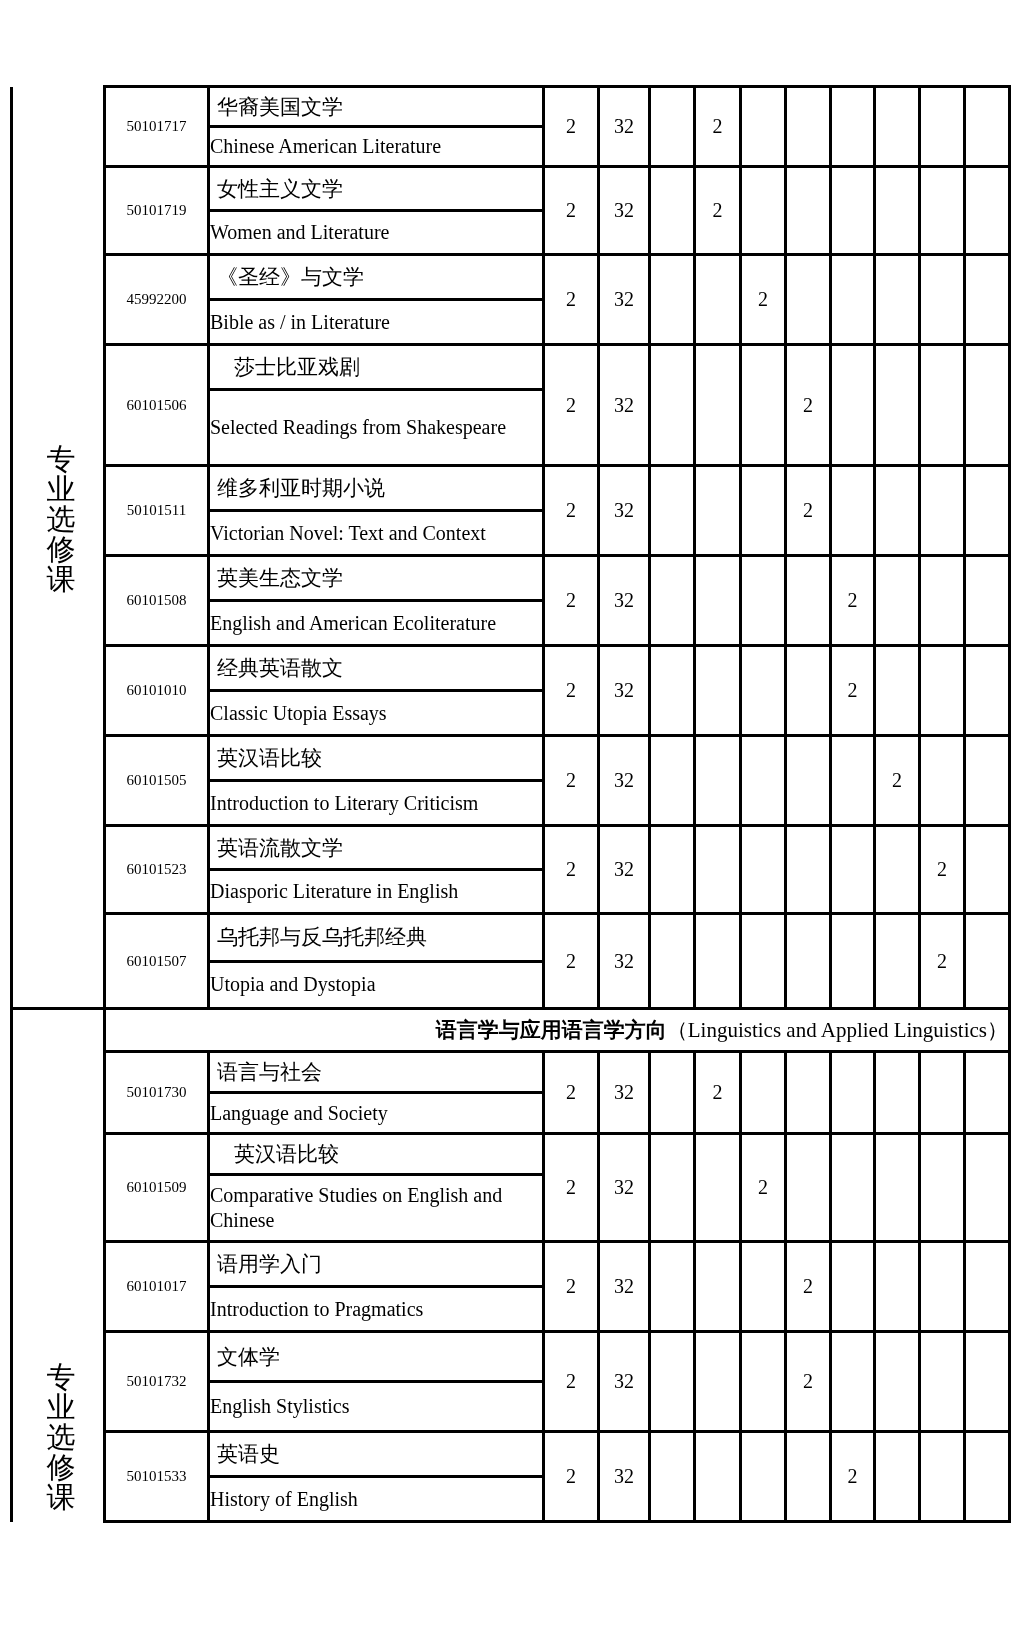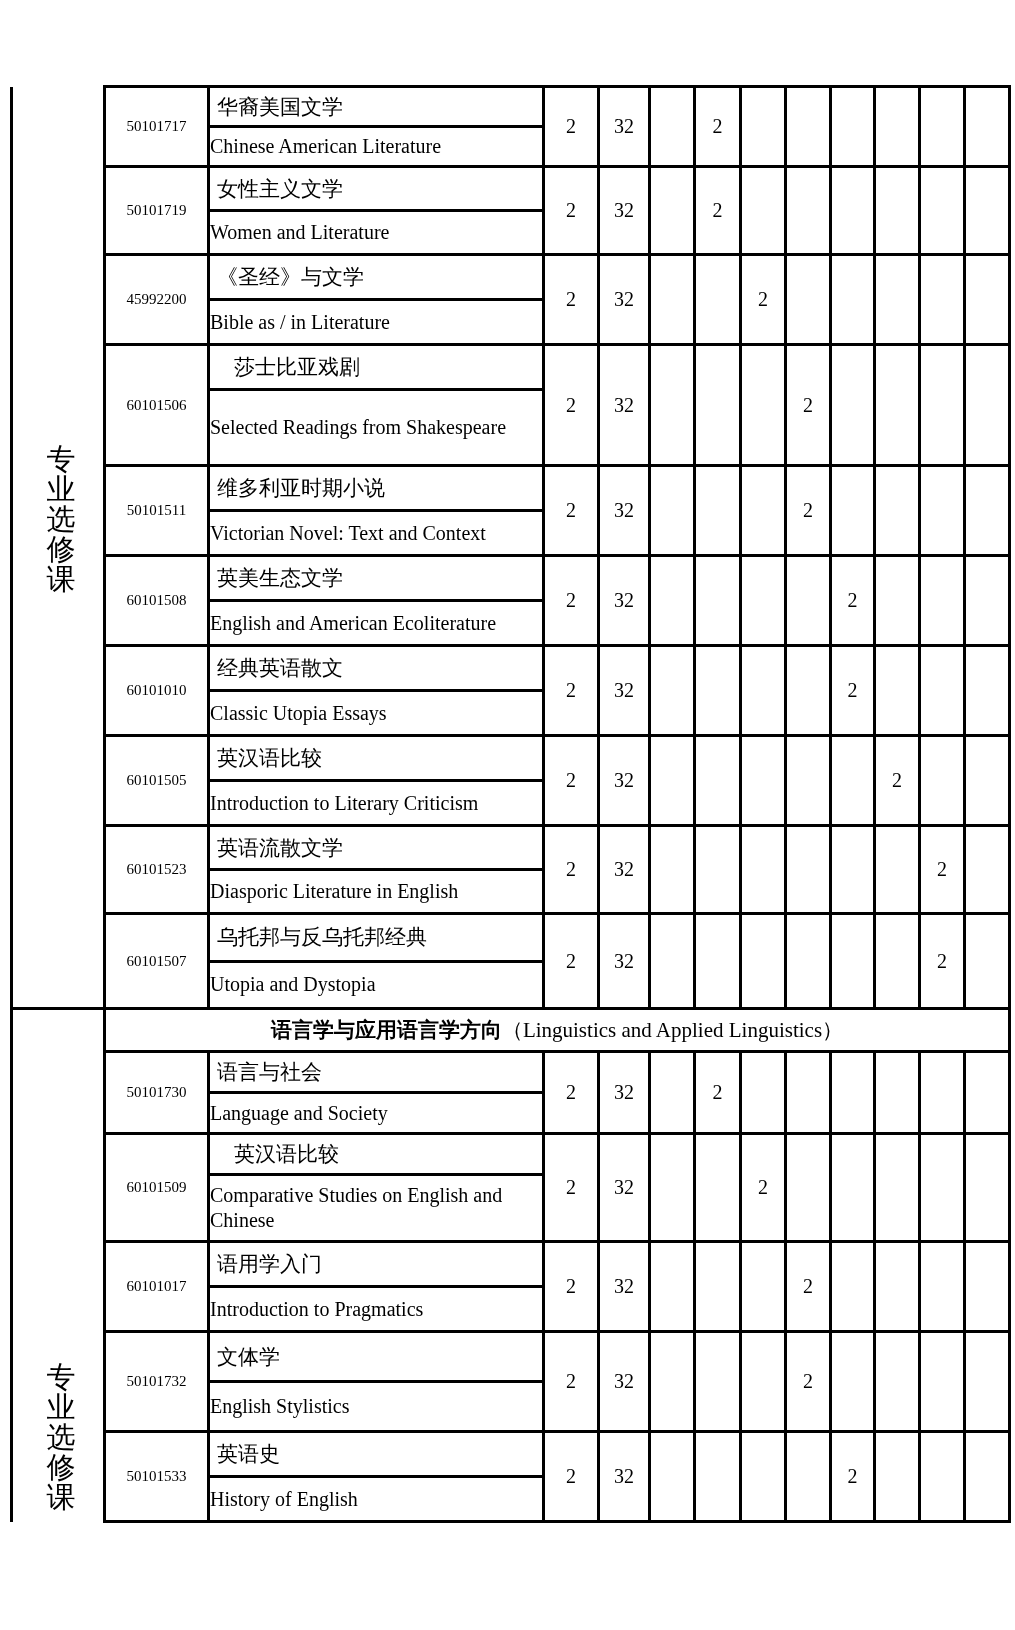--- a/index.html
+++ b/index.html
@@ -56,21 +56,21 @@
     display:flex;align-items:center;
     font-size:20px;
     line-height:1.25;
   }
   tr.split-high .cn{flex:0 0 36%;padding-left:24px;}
   td.num{
     text-align:center;
     font-size:20px;
   }
   td.sechead{
-    text-align:center;
+    text-align:right;
     font-size:21px;
     margin-top:20px;
   }
   td.sechead .hcn{font-weight:bold;}
   td.sechead .hen{font-weight:normal;}
 </style>
 </head>
 <body>
 
 <div class="page">

